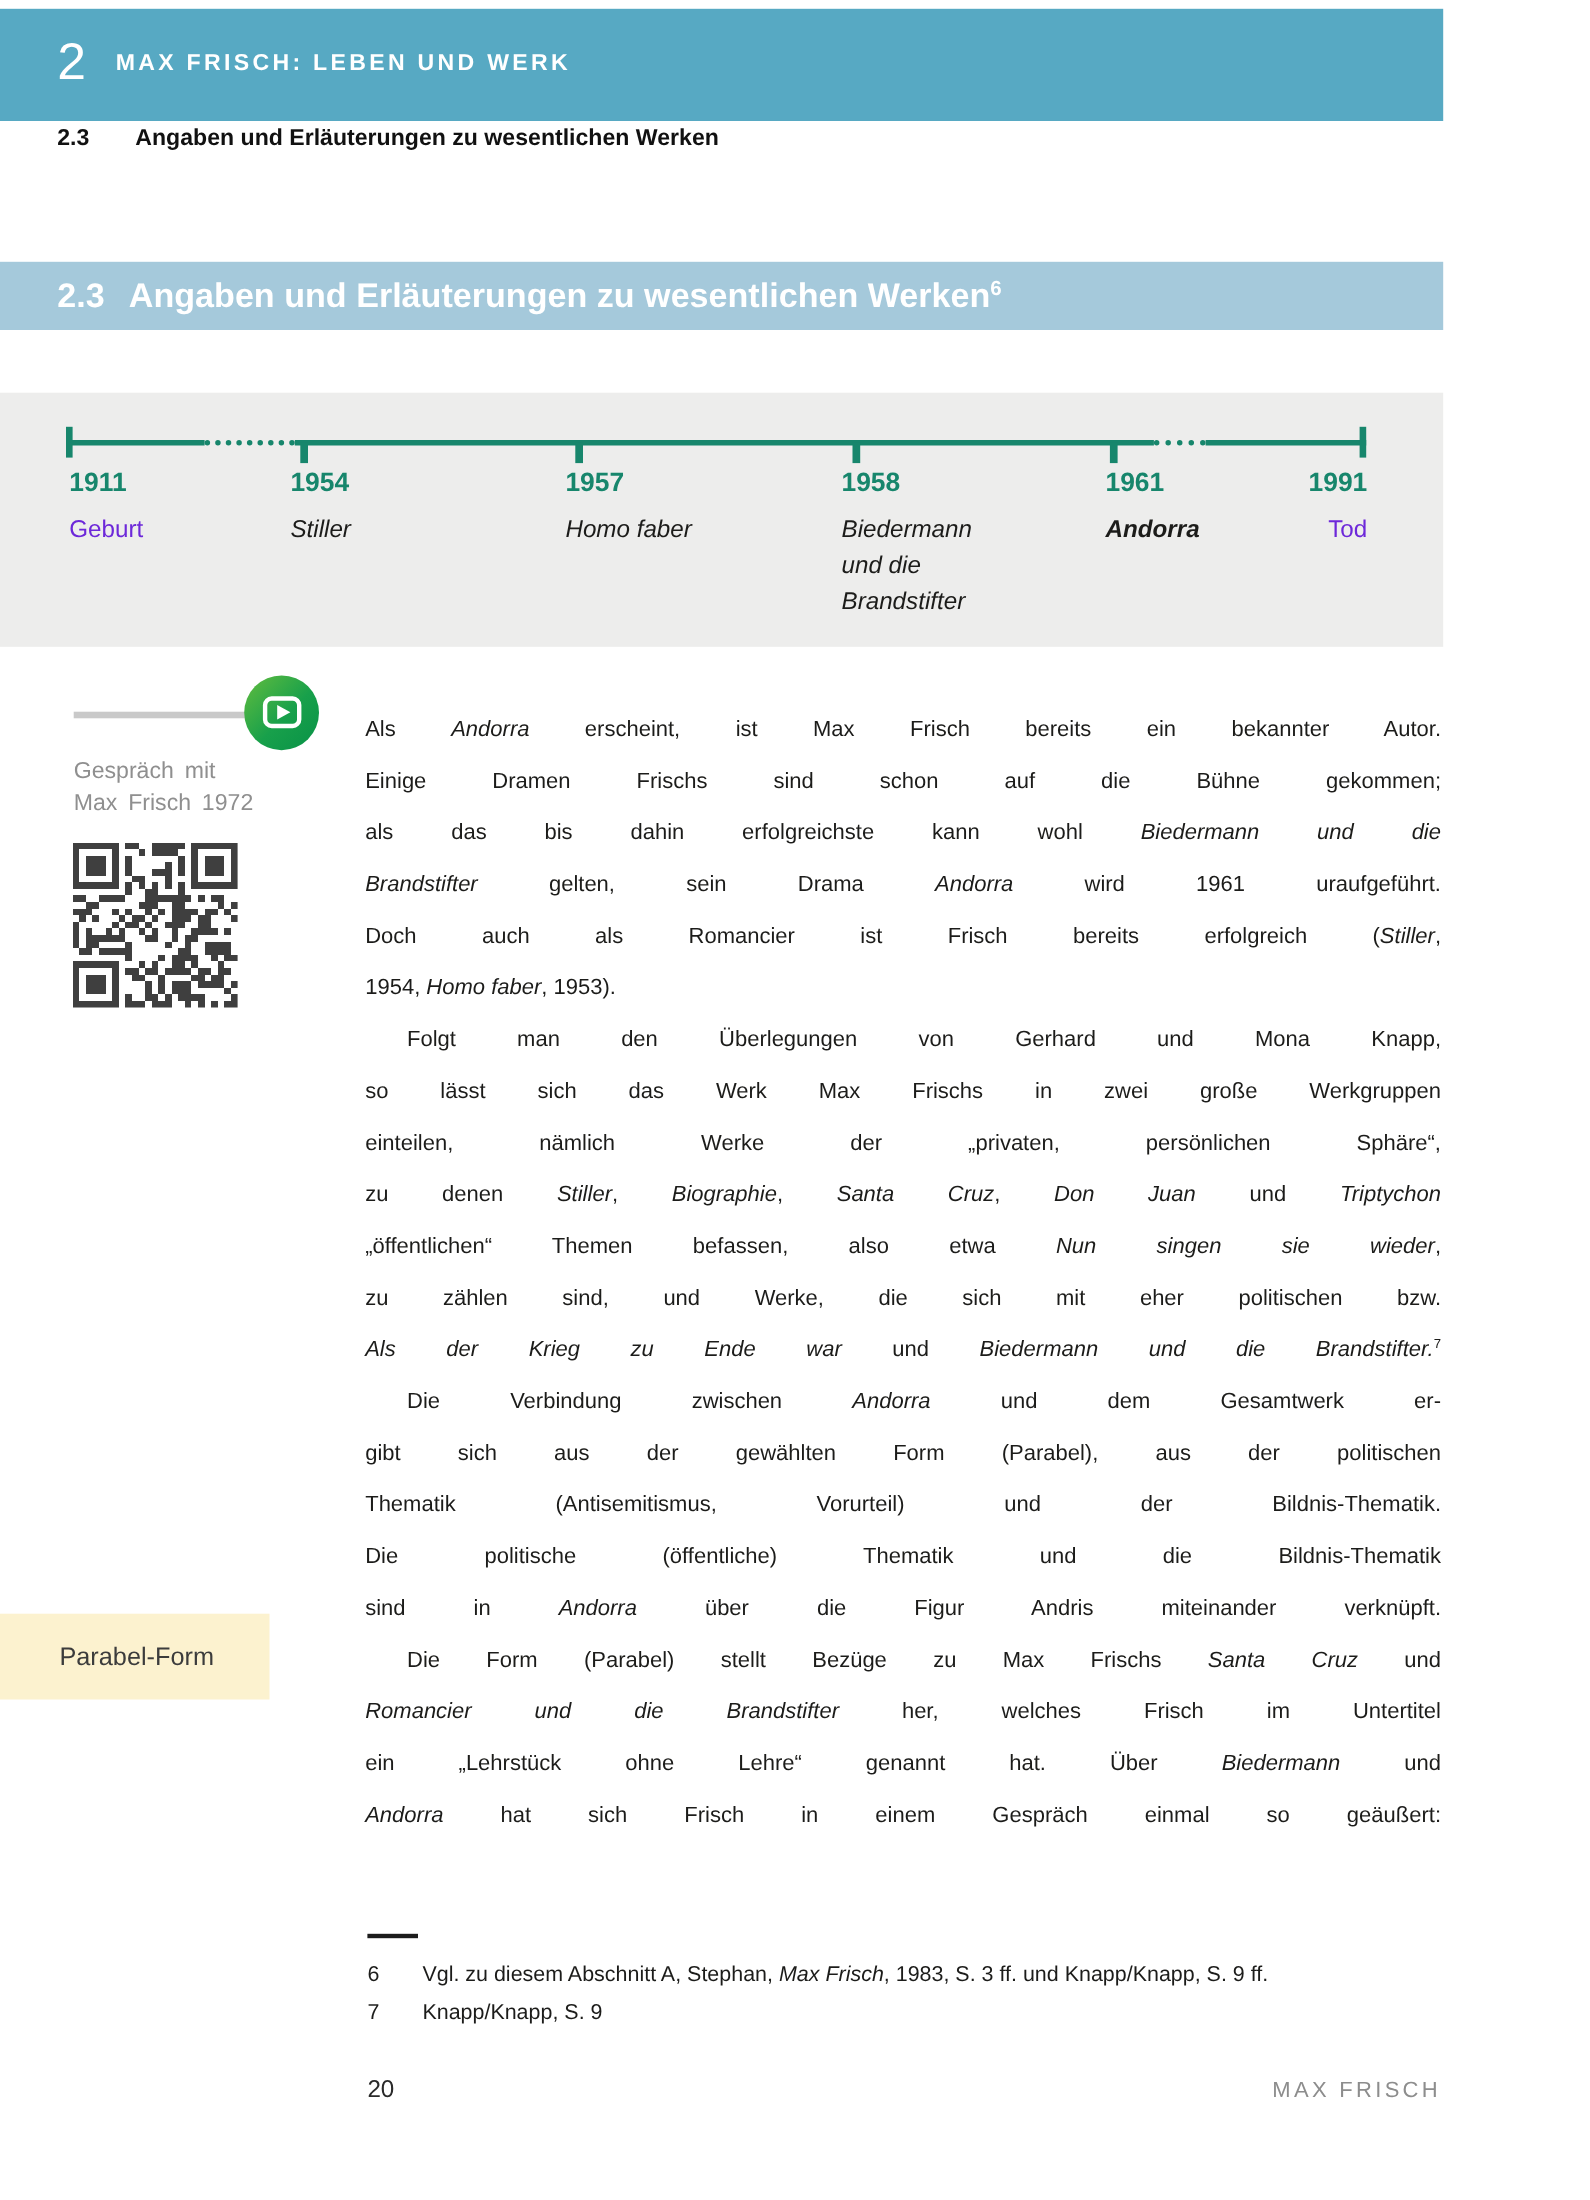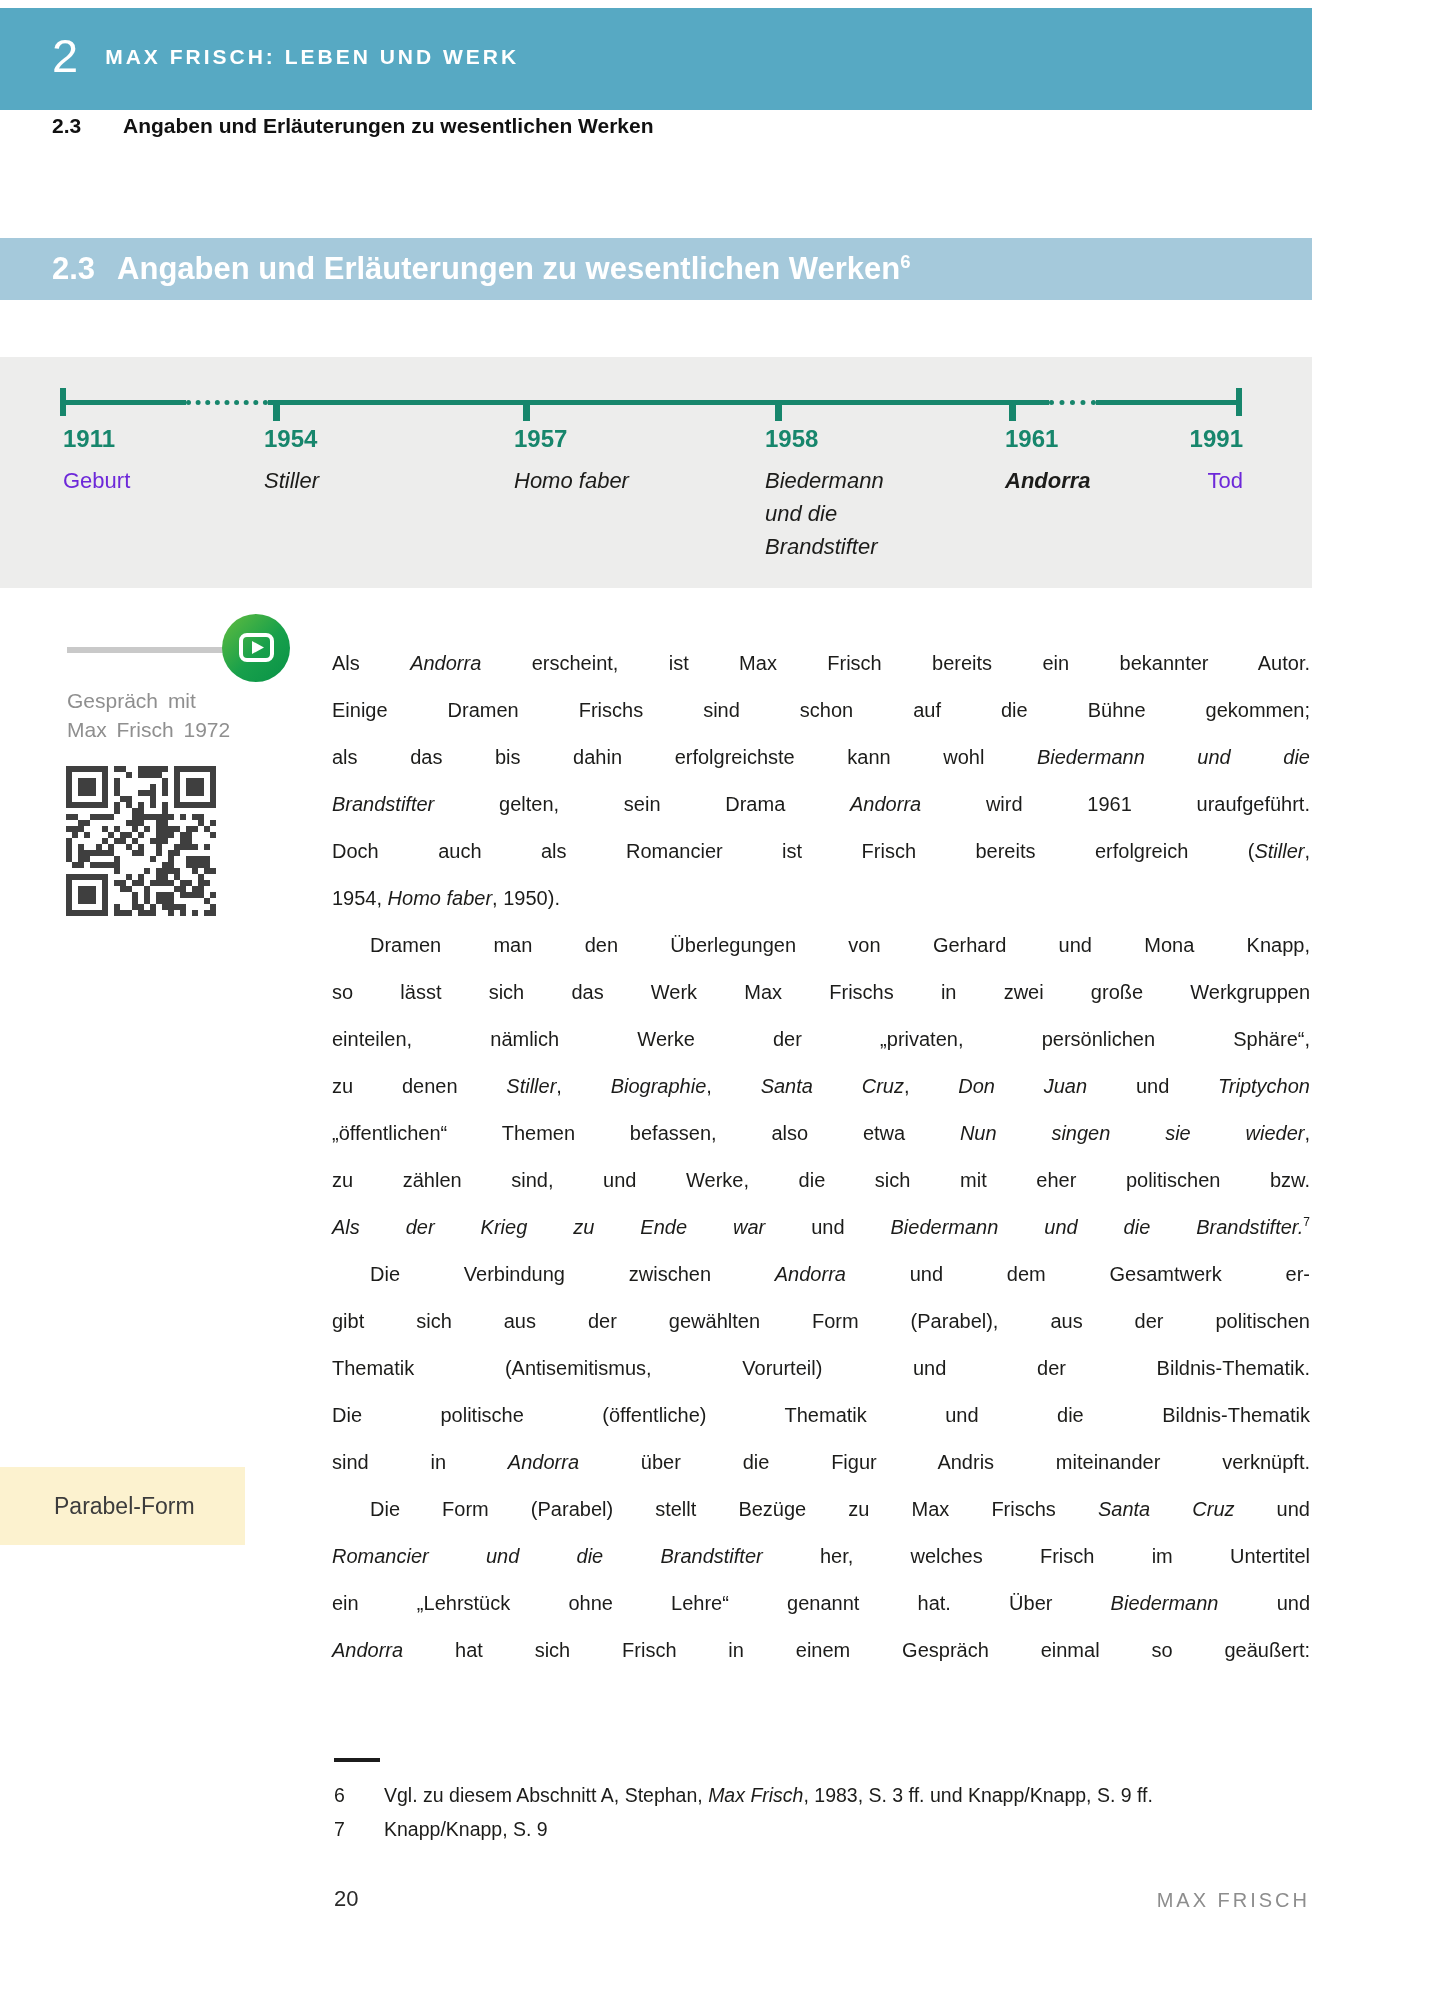--- a/index.html
+++ b/index.html
@@ -456,24 +456,24 @@
       <rect x="4" y="22" width="1" height="1" fill="#3f3f3f"></rect>
     </svg>
 
   <div class="abs body-col">
       <div>
         <div class="line j"><span>Als </span><span class="it">Andorra</span><span> erscheint, ist Max Frisch bereits ein bekannter Autor.</span></div>
         <div class="line j"><span>Einige Dramen Frischs sind schon auf die Bühne gekommen;</span></div>
         <div class="line j"><span>als das bis dahin erfolgreichste kann wohl </span><span class="it">Biedermann und die</span></div>
         <div class="line j"><span class="it">Brandstifter</span><span> gelten, sein Drama </span><span class="it">Andorra</span><span> wird 1961 uraufgeführt.</span></div>
         <div class="line j"><span>Doch auch als Romancier ist Frisch bereits erfolgreich (</span><span class="it">Stiller</span><span>,</span></div>
-        <div class="line"><span>1954, </span><span class="it">Homo faber</span><span>, 1950).</span></div>
+        <div class="line"><span>1954, </span><span class="it">Homo faber</span><span>, 1953).</span></div>
       </div>
       <div>
-        <div class="line j ind"><span>Dramen man den Überlegungen von Gerhard und Mona Knapp,</span></div>
+        <div class="line j ind"><span>Folgt man den Überlegungen von Gerhard und Mona Knapp,</span></div>
         <div class="line j"><span>so lässt sich das Werk Max Frischs in zwei große Werkgruppen</span></div>
         <div class="line j"><span>einteilen, nämlich Werke der „privaten, persönlichen Sphäre“,</span></div>
         <div class="line j"><span>zu denen </span><span class="it">Stiller</span><span>, </span><span class="it">Biographie</span><span>, </span><span class="it">Santa Cruz</span><span>, </span><span class="it">Don Juan</span><span> und </span><span class="it">Triptychon</span></div>
         <div class="line j"><span>„öffentlichen“ Themen befassen, also etwa </span><span class="it">Nun singen sie wieder</span><span>,</span></div>
         <div class="line j"><span>zu zählen sind, und Werke, die sich mit eher politischen bzw.</span></div>
         <div class="line j"><span class="it">Als der Krieg zu Ende war</span><span> und </span><span class="it">Biedermann und die Brandstifter.</span><sup>7</sup></div>
       </div>
       <div>
         <div class="line j ind"><span>Die Verbindung zwischen </span><span class="it">Andorra</span><span> und dem Gesamtwerk er-</span></div>
         <div class="line j"><span>gibt sich aus der gewählten Form (Parabel), aus der politischen</span></div>

